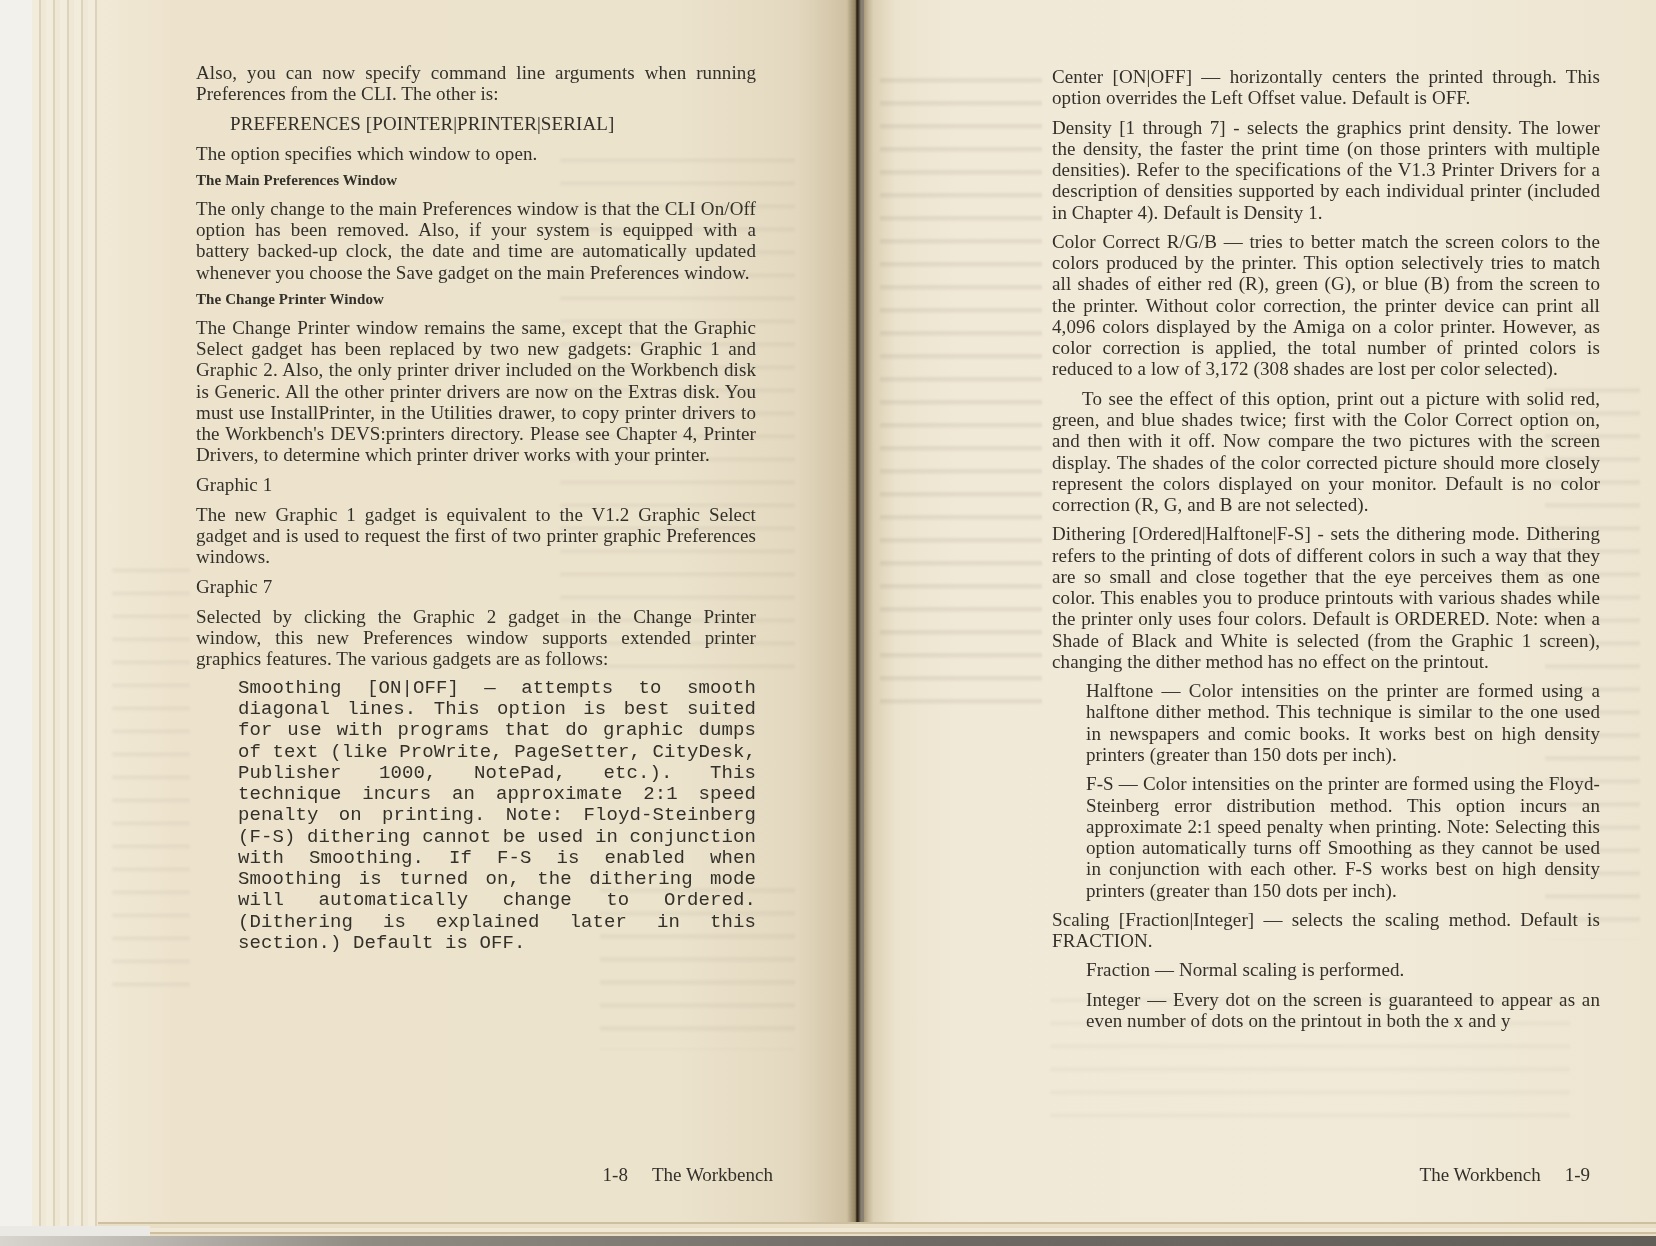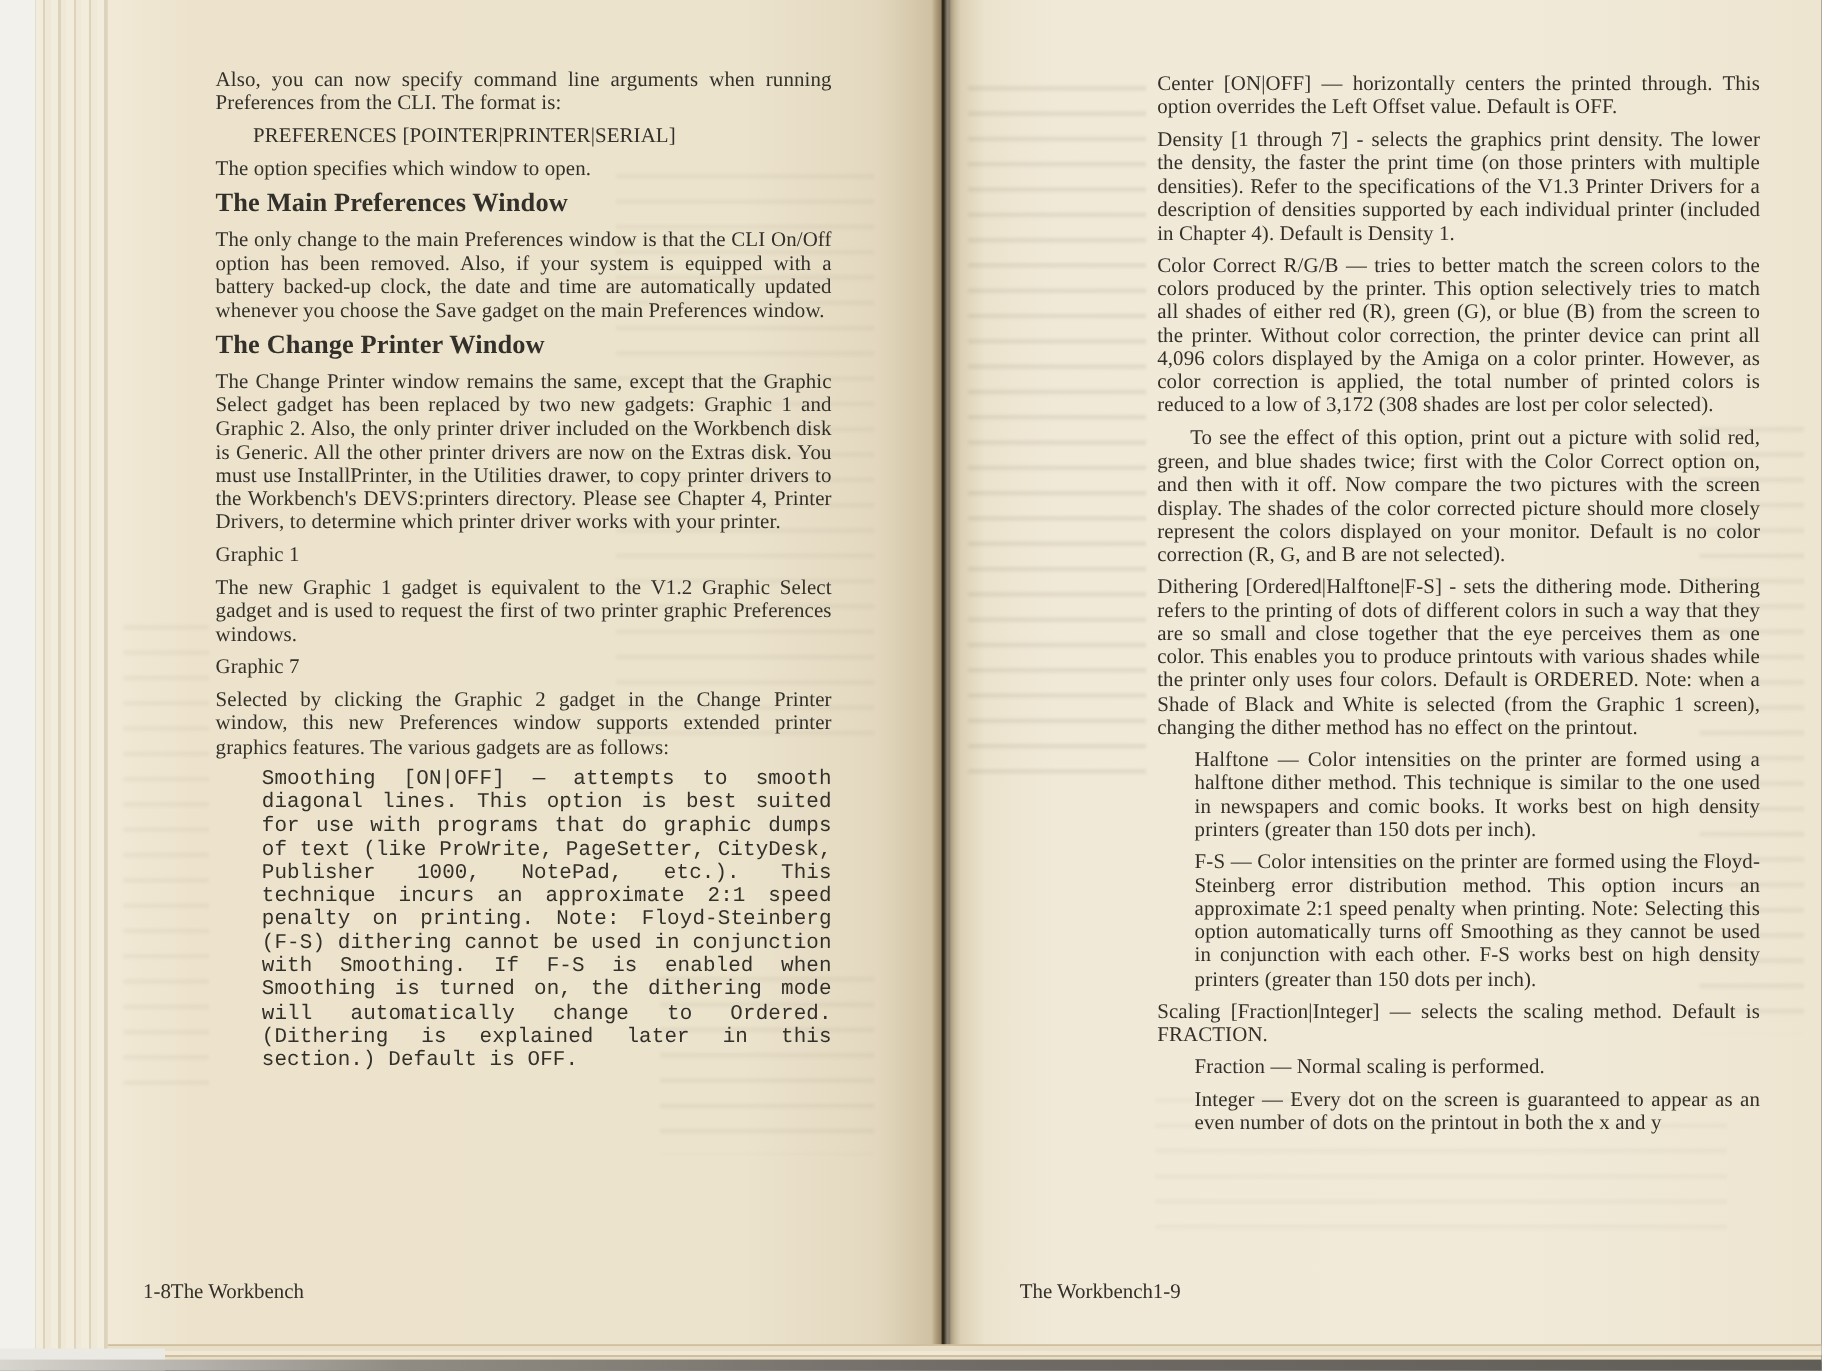--- a/index.html
+++ b/index.html
@@ -54,28 +54,28 @@
   .g4 { left:600px;  top:880px; width:195px; height:170px; opacity:.33; }
   .g5 { left:112px;  top:560px; width:78px;  height:430px; opacity:.30; }
   .g6 { left:1050px; top:990px; width:520px; height:130px; opacity:.22; }
 
   
   .page-text { position:absolute; font-size:19px; line-height:1.12; letter-spacing:.1px; }
   .left-content  { left:196px;  top:62px; width:560px; }
   .right-content { left:1052px; top:66px; width:548px; }
   p { margin:0 0 8px 0; }
   .para { text-align:justify; }
-  .heading { font-weight:bold; margin:5px 0 9px 0; font-size:24px; }
+  .heading { font-weight:bold; margin:5px 0 9px 0; font-size:15px; }
   .subheading { margin:3px 0 9px 0; }
   .code { margin:3px 0 9px 34px; }
   .lp-indent { margin-left:42px;font-family:Liberation Mono, monospace; }
   .rp-indent { margin-left:34px; }
   .first-indent { text-indent:30px; }
 
-  .footer { position:absolute; font-size:19px; display:flex; justify-content:flex-start; }
+  .footer { position:absolute; font-size:19px; display:flex; justify-content:flex-end;gap:24px; }
   .footer-left  { left:130px; top:1164px; width:643px; }
   .footer-right { left:927px; top:1164px; width:663px; }
 </style>
 </head>
 <body>
 
 <div class="stage">
 
   <div class="scanner-left"></div>
   <div class="edge-stack-left"></div>
@@ -87,21 +87,21 @@
   <div class="scanner-bottom"></div>
 
   <div class="ghost g1"></div>
   <div class="ghost g2"></div>
   <div class="ghost g3"></div>
   <div class="ghost g4"></div>
   <div class="ghost g5"></div>
   <div class="ghost g6"></div>
 
   <div class="page-text left-content">
-    <p class="para">Also, you can now specify command line arguments when running Preferences from the CLI. The format is:</p>
+    <p class="para">Also, you can now specify command line arguments when running Preferences from the CLI. The other is:</p>
     <p class="code">PREFERENCES [POINTER|PRINTER|SERIAL]</p>
     <p class="para">The option specifies which window to open.</p>
     <p class="heading">The Main Preferences Window</p>
     <p class="para">The only change to the main Preferences window is that the CLI On/Off option has been removed. Also, if your system is equipped with a battery backed-up clock, the date and time are automatically updated whenever you choose the Save gadget on the main Preferences window.</p>
     <p class="heading">The Change Printer Window</p>
     <p class="para">The Change Printer window remains the same, except that the Graphic Select gadget has been replaced by two new gadgets: Graphic 1 and Graphic 2. Also, the only printer driver included on the Workbench disk is Generic. All the other printer drivers are now on the Extras disk. You must use InstallPrinter, in the Utilities drawer, to copy printer drivers to the Workbench's DEVS:printers directory. Please see Chapter 4, Printer Drivers, to determine which printer driver works with your printer.</p>
     <p class="subheading">Graphic 1</p>
     <p class="para">The new Graphic 1 gadget is equivalent to the V1.2 Graphic Select gadget and is used to request the first of two printer graphic Preferences windows.</p>
     <p class="subheading">Graphic 7</p>
     <p class="para">Selected by clicking the Graphic 2 gadget in the Change Printer window, this new Preferences window supports extended printer graphics features. The various gadgets are as follows:</p>

